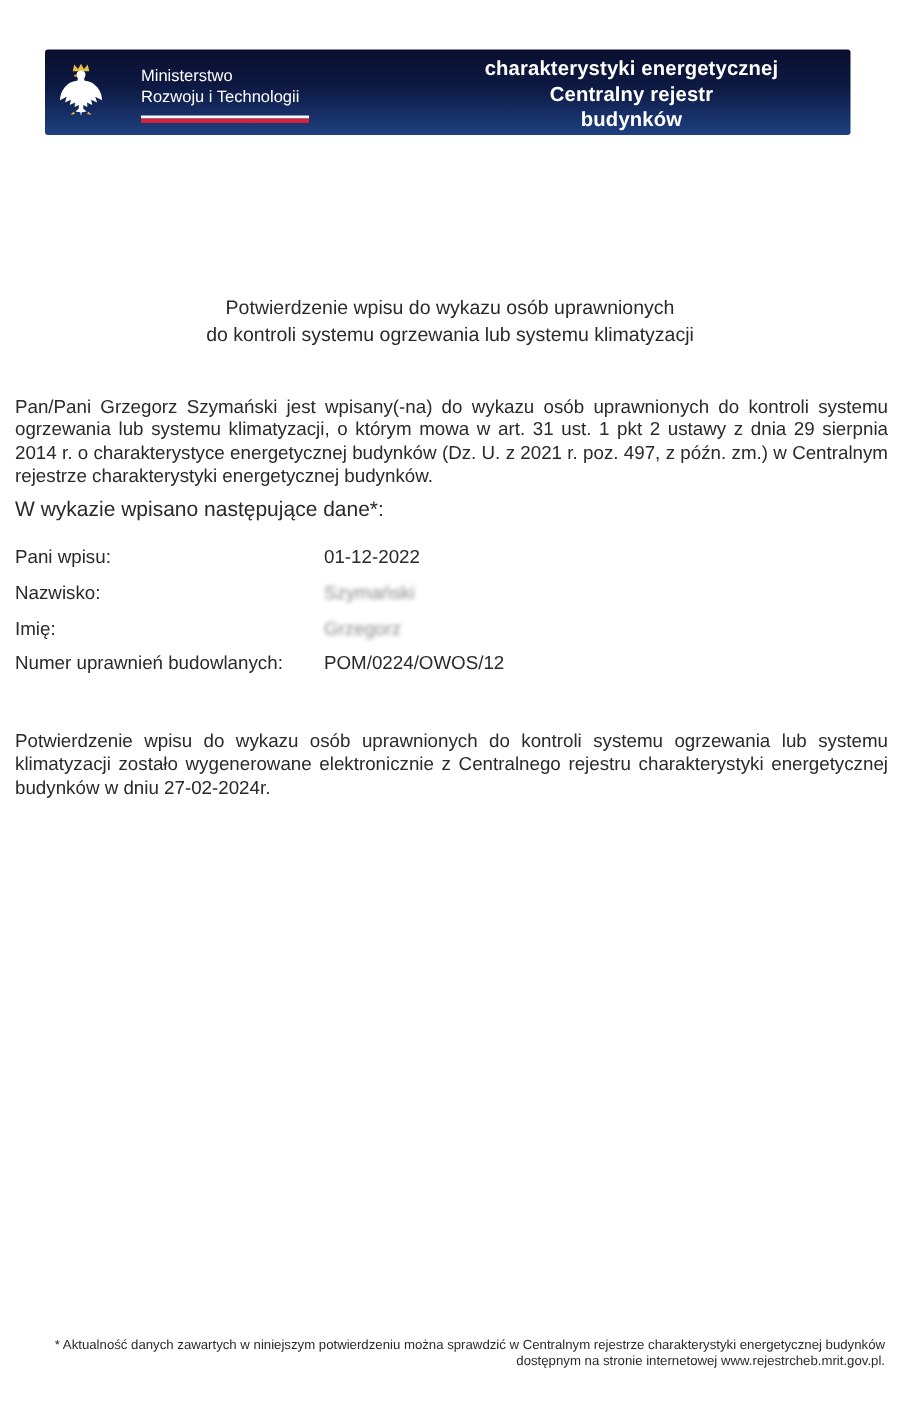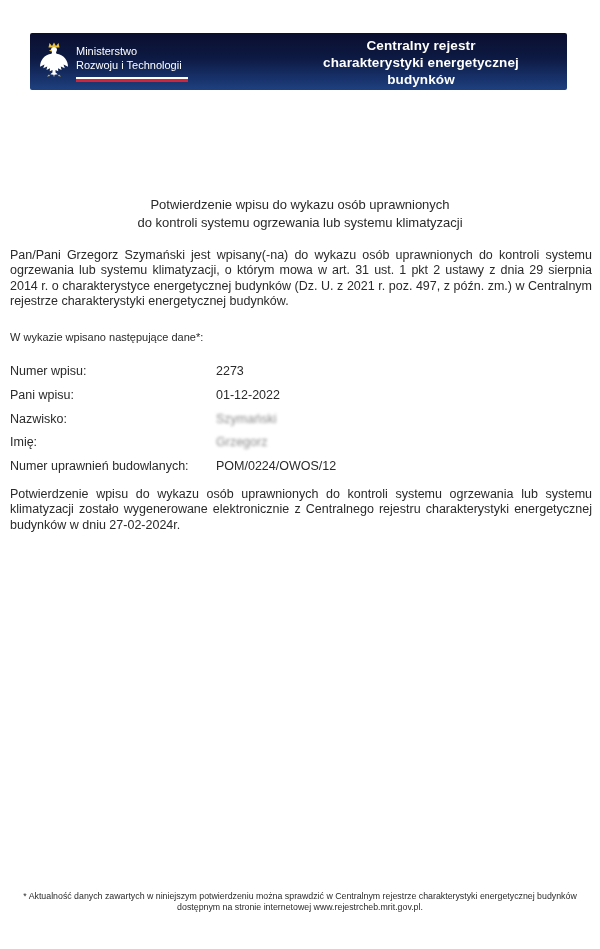--- a/index.html
+++ b/index.html
@@ -16,21 +16,21 @@
   
   .header-bar {
     position: absolute; left: 30px; top: 33px;
     width: 537px; height: 57px;
     background: linear-gradient(180deg, #0a0e2e 0%, #0d1a44 45%, #1e4080 100%);
     border-radius: 2px;
     display: flex; align-items: center;
   }
   .ministry-block {
     position: absolute; left: 9px; top: 7px;
-    display: flex; align-items: flex-start; gap: 7px;
+    display: flex; align-items: flex-start; gap: 25px;
   }
   .eagle-wrap { width: 30px; height: 40px; flex: 0 0 auto; }
   .eagle-wrap svg { width: 100%; height: 100%; display: block; }
   .ministry-text {
     color: #ffffff; font-size: 11px; line-height: 13.5px;
     padding-top: 5px; white-space: nowrap;
   }
   .flag-underline { margin-top: 5px; width: 112px; }
   .flag-underline .stripe-white { height: 2px; background: #ffffff; }
   .flag-underline .stripe-red { height: 3px; background: #d2233c; }
@@ -50,39 +50,39 @@
     text-align: center;
     font-size: 13px; line-height: 18px;
     color: #2a2a2a;
   }
   .paragraph {
     position: absolute; left: 10px; right: 8px;
     text-align: justify;
     font-size: 12.5px; line-height: 15.4px;
     color: #2a2a2a;
   }
-  .paragraph-1 { top: 248px; }
+  .paragraph-1 { top: 264px; }
   .list-intro {
     position: absolute; left: 10px; top: 331px;
-    font-size: 11px; color: #2a2a2a;
+    font-size: 14px; color: #2a2a2a;
   }
   .fields-table { position: absolute; left: 10px; top: 364px; right: 8px; }
   .field-row { display: flex; align-items: flex-start; height: 23.8px; }
   .field-label { width: 206px; flex: 0 0 auto; font-size: 12.5px; color: #2a2a2a; }
   .field-value { font-size: 12.5px; color: #2a2a2a; }
   .field-value.redacted {
     color: #8b8b8b;
     filter: blur(1.5px);
   }
   .paragraph-2 { top: 487px; }
   .footnote {
     position: absolute; left: 10px; right: 10px; top: 891px;
     font-size: 8.8px; line-height: 10.8px;
     color: #2a2a2a;
-    text-align: center;
+    text-align: right;
   }
 </style>
 </head>
 <body>
 
 <div class="page">
 
   <div class="header-bar">
     <div class="ministry-block">
       <div class="eagle-wrap">
@@ -107,40 +107,36 @@
       <div class="ministry-text">
         <div>Ministerstwo</div>
         <div>Rozwoju i Technologii</div>
         <div class="flag-underline">
           <div class="stripe-white"></div>
           <div class="stripe-red"></div>
         </div>
       </div>
     </div>
     <div class="registry-title">
+      <div>charakterystyki energetycznej</div>
       <div>Centralny rejestr</div>
-      <div>charakterystyki energetycznej</div>
       <div>budynków</div>
     </div>
   </div>
 
   <div class="doc-title">
     <div>Potwierdzenie wpisu do wykazu osób uprawnionych</div>
     <div>do kontroli systemu ogrzewania lub systemu klimatyzacji</div>
   </div>
 
   <div class="paragraph paragraph-1">Pan/Pani Grzegorz Szymański jest wpisany(-na) do wykazu osób uprawnionych do kontroli systemu ogrzewania lub systemu klimatyzacji, o którym mowa w art. 31 ust. 1 pkt 2 ustawy z dnia 29 sierpnia 2014 r. o charakterystyce energetycznej budynków (Dz. U. z 2021 r. poz. 497, z późn. zm.) w Centralnym rejestrze charakterystyki energetycznej budynków.</div>
 
   <div class="list-intro">W wykazie wpisano następujące dane*:</div>
 
   <div class="fields-table">
-    <div class="field-row">
-      <div class="field-label">Numer wpisu:</div>
-      <div class="field-value">2273</div>
-    </div>
     <div class="field-row">
       <div class="field-label">Pani wpisu:</div>
       <div class="field-value">01-12-2022</div>
     </div>
     <div class="field-row">
       <div class="field-label">Nazwisko:</div>
       <div class="field-value redacted">Szymański</div>
     </div>
     <div class="field-row">
       <div class="field-label">Imię:</div>

